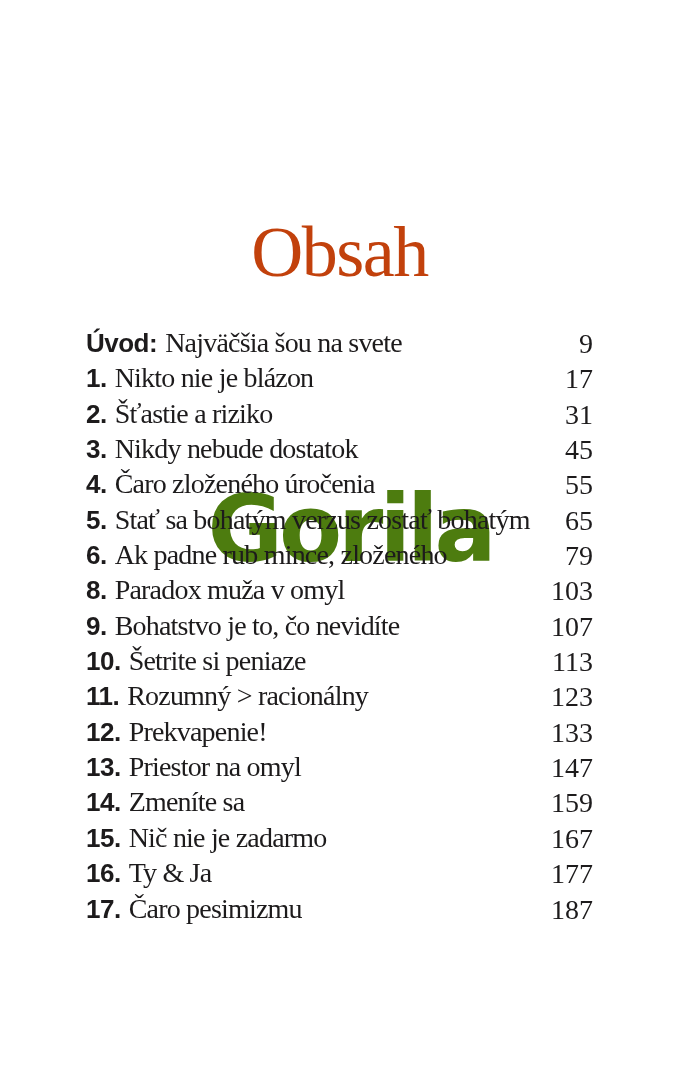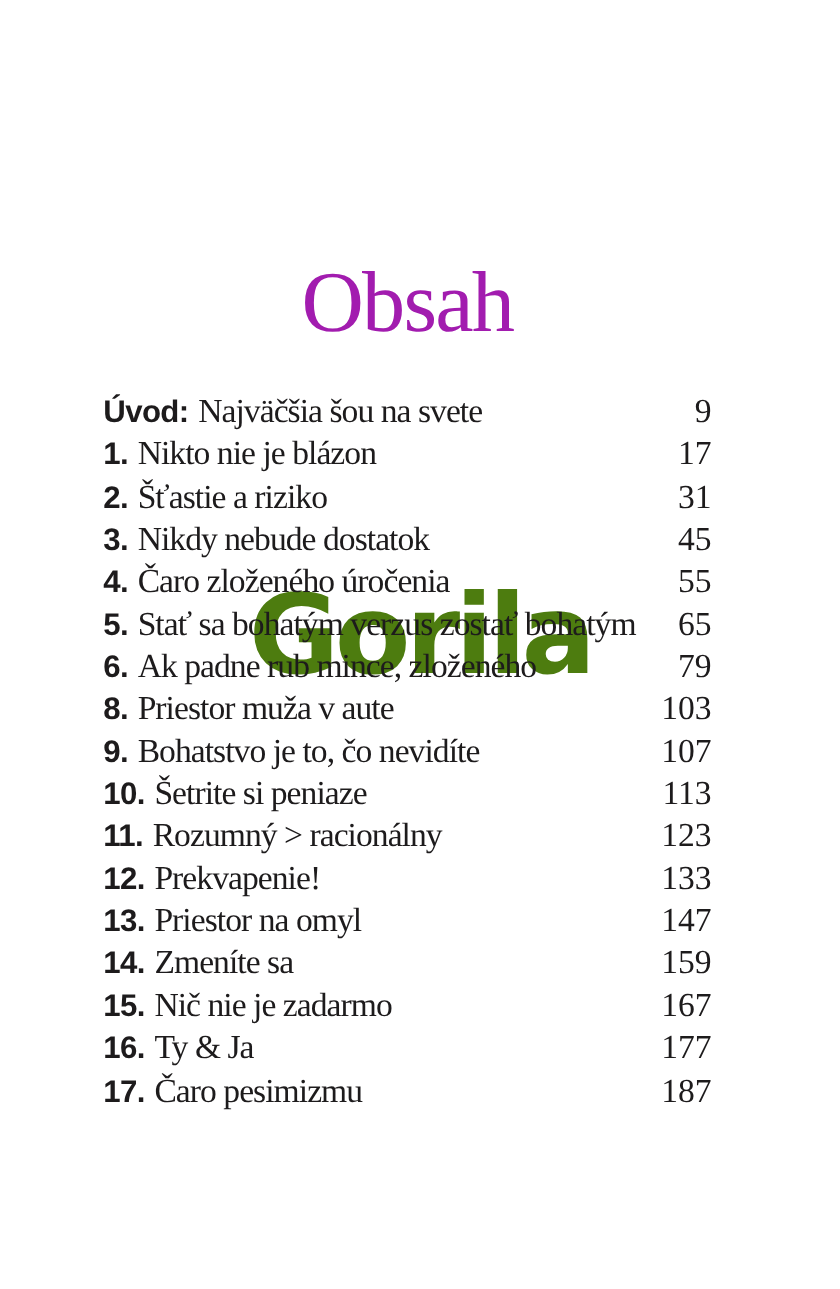--- a/index.html
+++ b/index.html
@@ -40,21 +40,21 @@
   .toc-title {
     position: absolute;
     top: 216px;
     left: 0;
     width: 507px;
     text-align: center;
     font-family: "Liberation Serif", serif;
     font-size: 72px;
     line-height: 72px;
     letter-spacing: -1.5px;
-    color: #a21caf;
+    color: #c2410c;
   }
   .toc-list {
     position: absolute;
     top: 326px;
     left: 0;
     width: 507px;
   }
   .toc-row {
     display: flex;
     justify-content: space-between;
@@ -144,21 +144,21 @@
         <div class="toc-row">
           <span class="toc-entry-text">
             <span class="toc-num">6.</span><span class="toc-chapter-title">Ak padne rub mince, zloženého</span>
           </span>
           <span class="toc-page-num">79</span>
         </div>
 
 
         <div class="toc-row">
           <span class="toc-entry-text">
-            <span class="toc-num">8.</span><span class="toc-chapter-title">Priestor muža v aute</span>
+            <span class="toc-num">8.</span><span class="toc-chapter-title">Paradox muža v omyl</span>
           </span>
           <span class="toc-page-num">103</span>
         </div>
 
         <div class="toc-row">
           <span class="toc-entry-text">
             <span class="toc-num">9.</span><span class="toc-chapter-title">Bohatstvo je to, čo nevidíte</span>
           </span>
           <span class="toc-page-num">107</span>
         </div>

